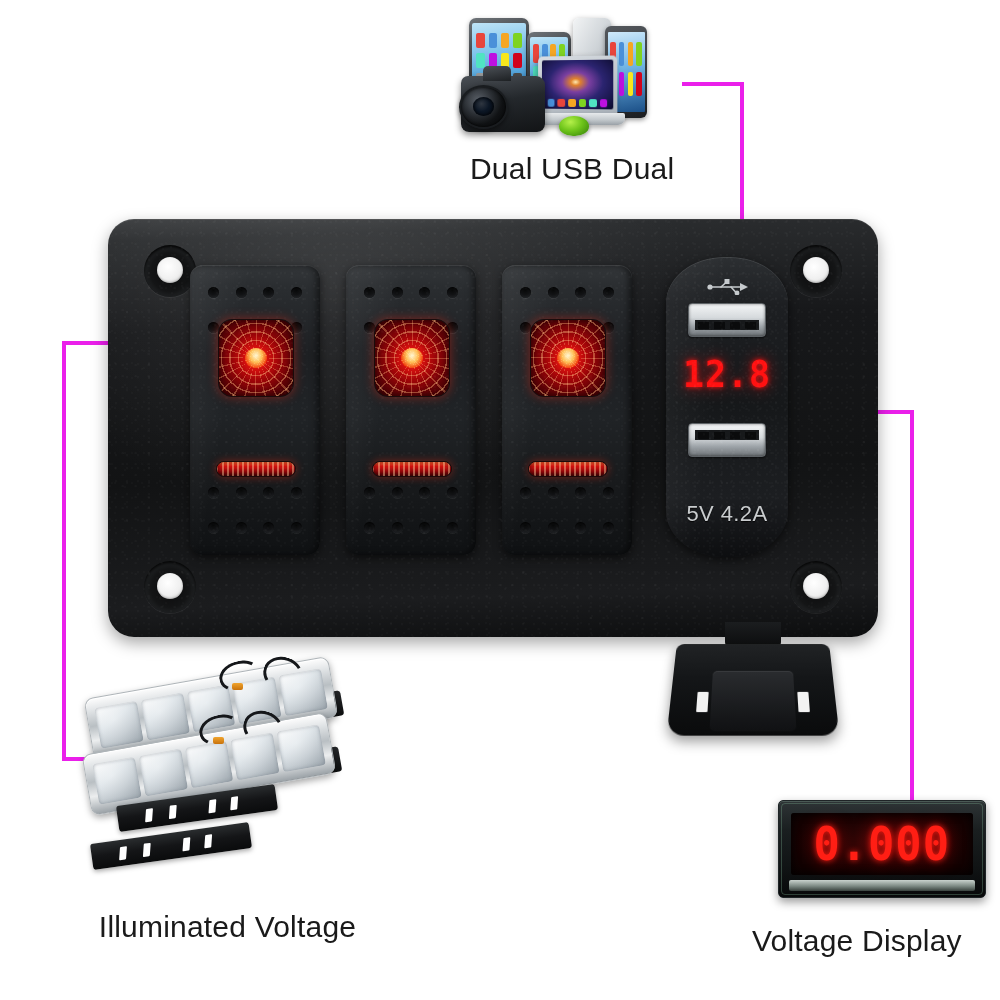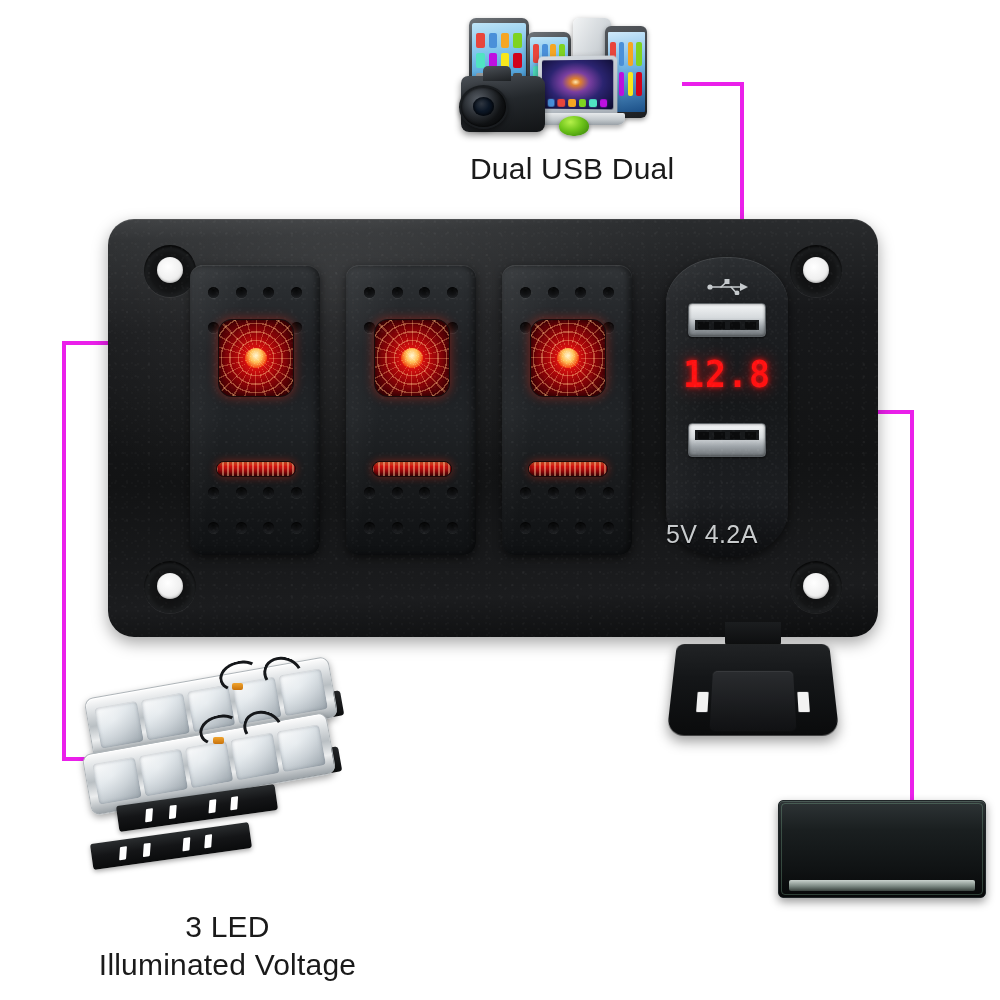--- a/index.html
+++ b/index.html
@@ -186,22 +186,22 @@
   #usb-top .tongue { bottom: 6px; }
   #usb-bot { top: 166px; }
   #usb-bot .tongue { top: 6px; }
 
   #volt-readout { position:absolute; left:0; right:0; top: 98px; text-align:center;
     font-family: "DejaVu Sans Mono", monospace; font-weight: 700;
     font-size: 38px; line-height: 38px; letter-spacing: 1px;
     color: #ff1111;
     text-shadow: 0 0 6px rgba(255,20,20,.95), 0 0 16px rgba(255,0,0,.6);
     transform: scaleX(.92); }
-  #usb-rating { position:absolute; left:0; right:0; bottom: 8px; text-align:left;
-    color:#c9ccce; font-size:25px; letter-spacing:.4px;
+  #usb-rating { position:absolute; left:0; right:0; bottom: 30px; text-align:center;
+    color:#c9ccce; font-size:22px; letter-spacing:.4px;
     text-shadow: 0 1px 1px rgba(0,0,0,.9); }
 
   
   #bracket { position:absolute; left:672px; top:622px; width:162px; height:120px; }
   #bracket .stem { position:absolute; left:50%; top:0; width:56px; height:24px; margin-left:-28px;
     background: linear-gradient(180deg,#1b1d1f,#0c0d0e); border-radius: 0 0 4px 4px; }
   #bracket .plate { position:absolute; left:0; top:18px; width:162px; height:94px;
     background: linear-gradient(180deg,#212325 0%,#141618 40%,#0a0b0c 100%);
     border-radius: 8px 8px 16px 16px;
     transform: perspective(180px) rotateX(14deg);
@@ -528,23 +528,26 @@
     </div>
     <div class="bkt" style="left:-4px; top:178px; width:160px; transform:rotate(-8deg);">
       <i style="left:28px"></i>
         <i style="left:52px"></i>
         <i style="left:92px"></i>
         <i style="left:114px"></i>
     </div>
   </div>
 
   <div class="label" id="lbl-led">
-    <div>3 LED</div>
     <div>Illuminated Voltage</div>
   </div>
 
   <div id="voltmeter">
     <div class="bezel"></div>
+    <div class="screen">
+      <div class="digits">0.000</div>
+    </div>
     <div class="foot"></div>
   </div>
 
+  <div class="label" id="lbl-volt">Voltage Display</div>
 
 </div>
 
 </body></html>

